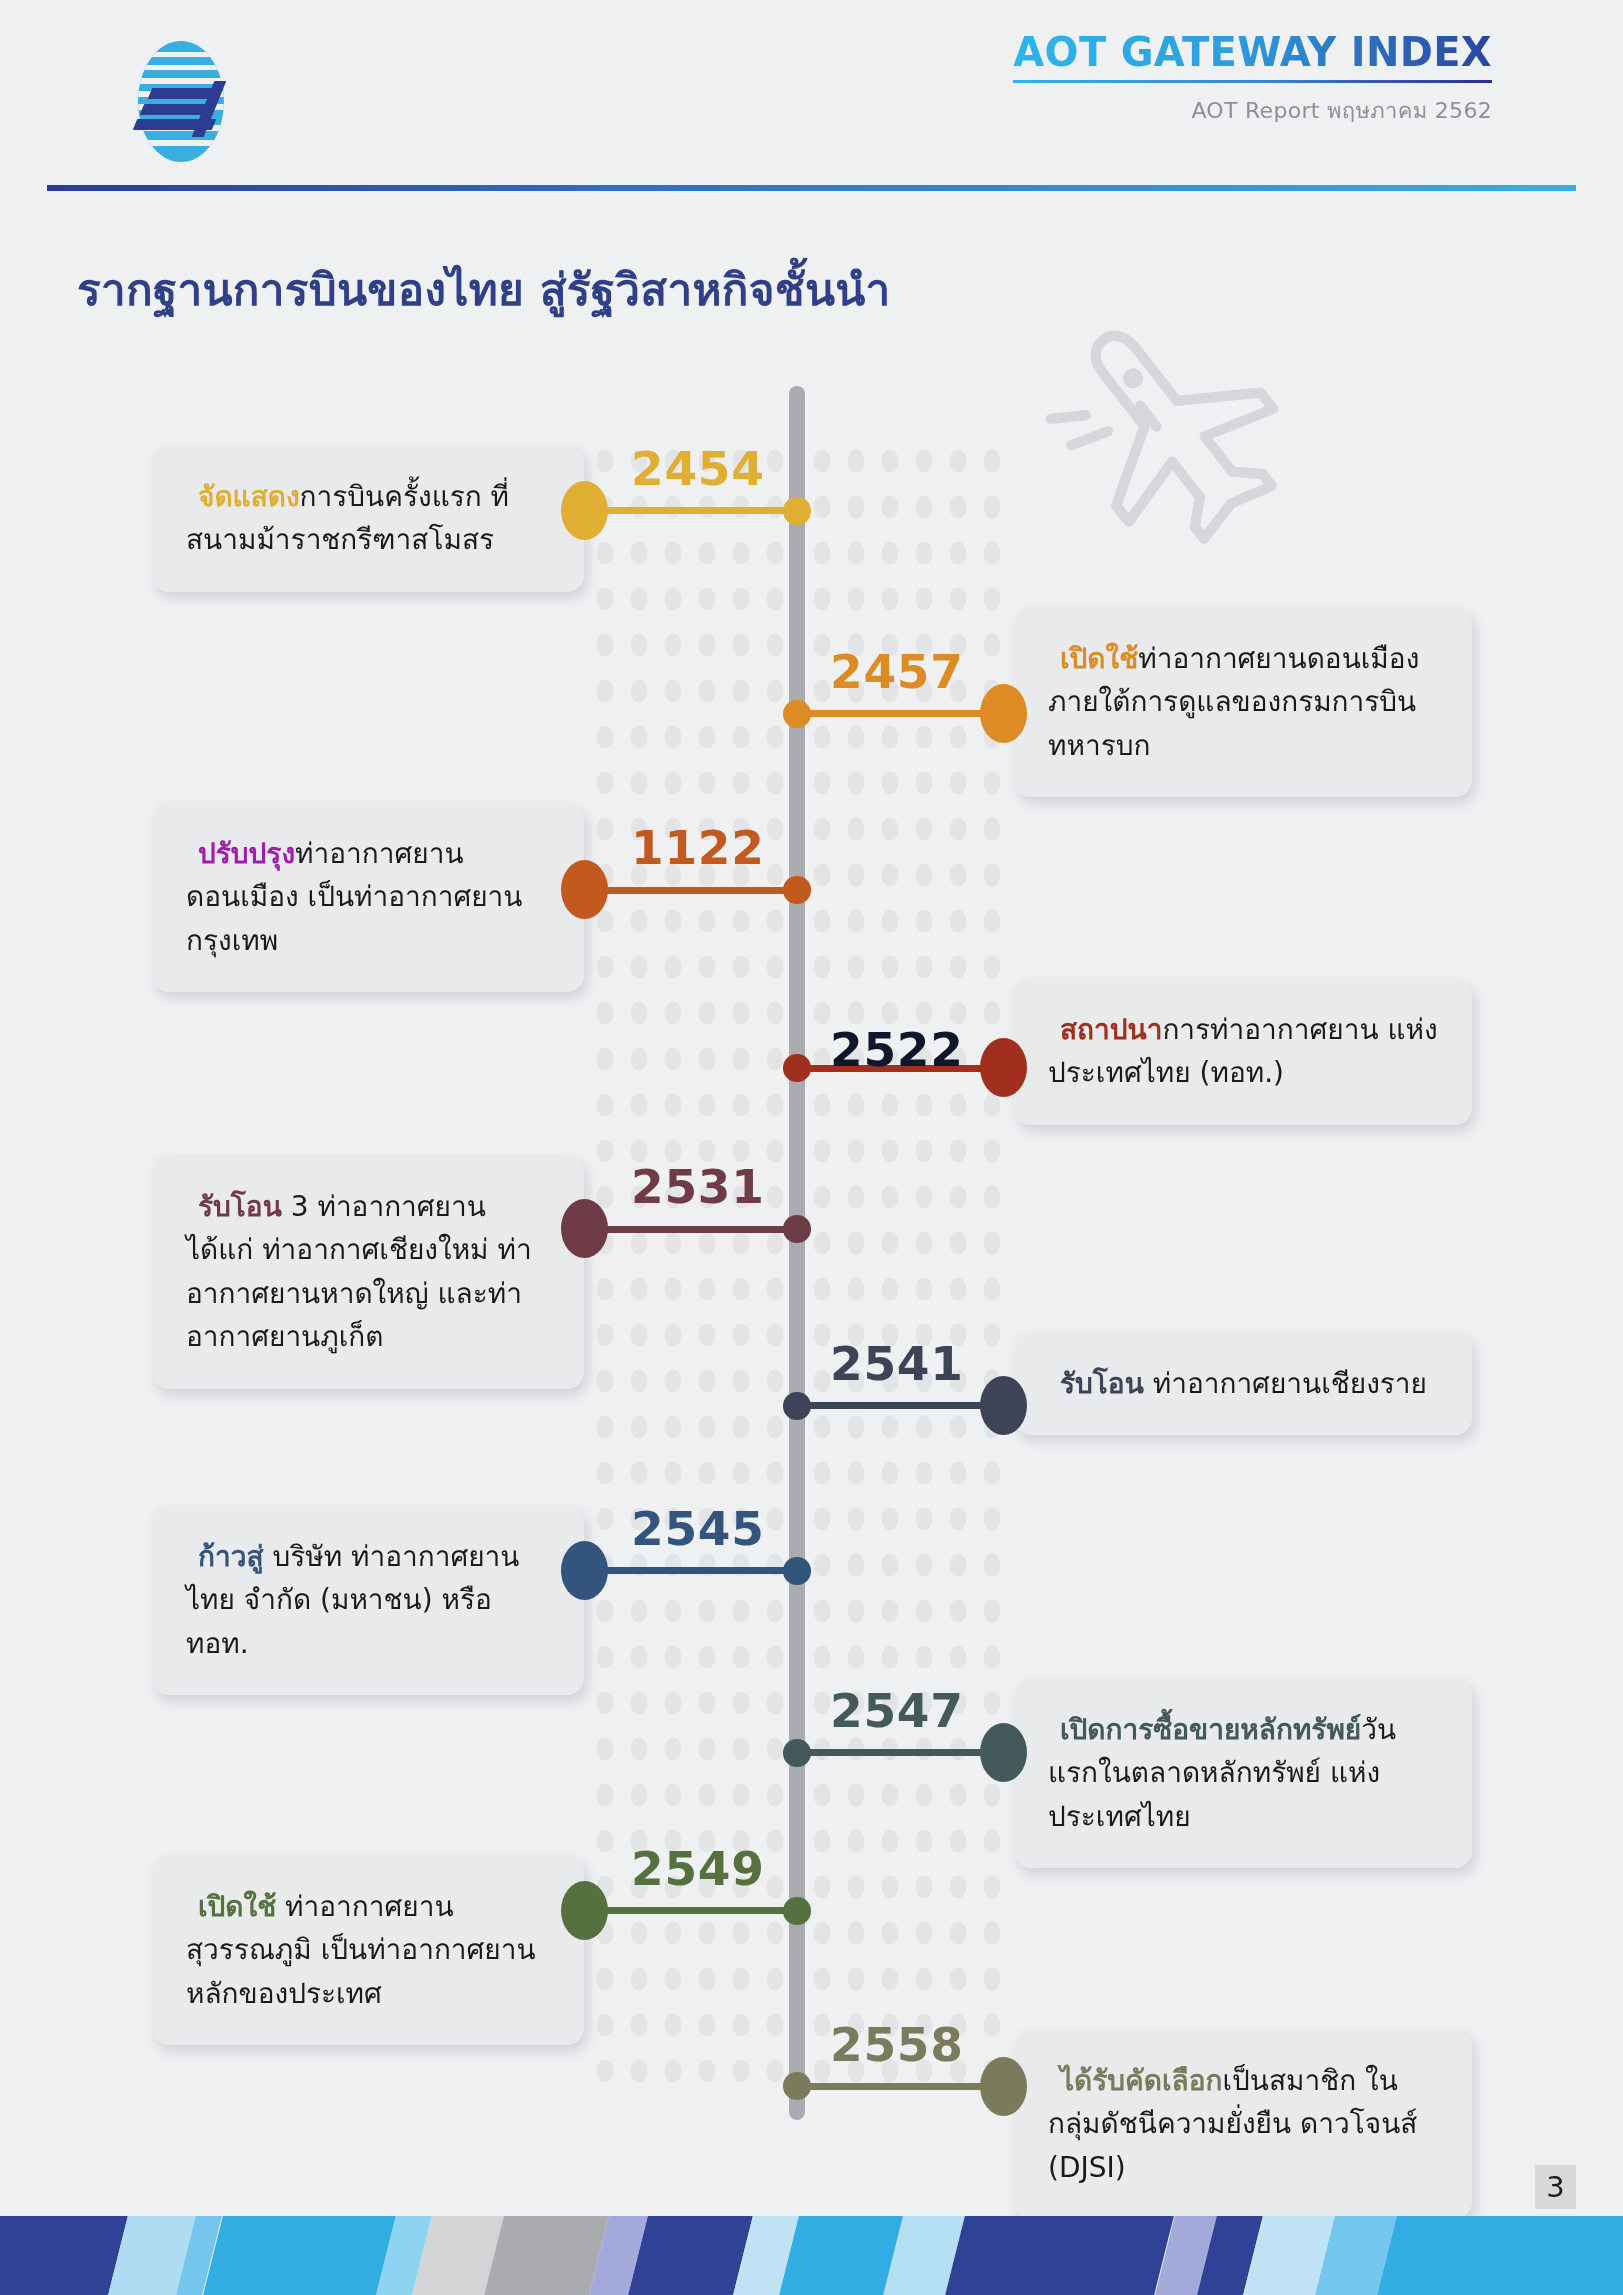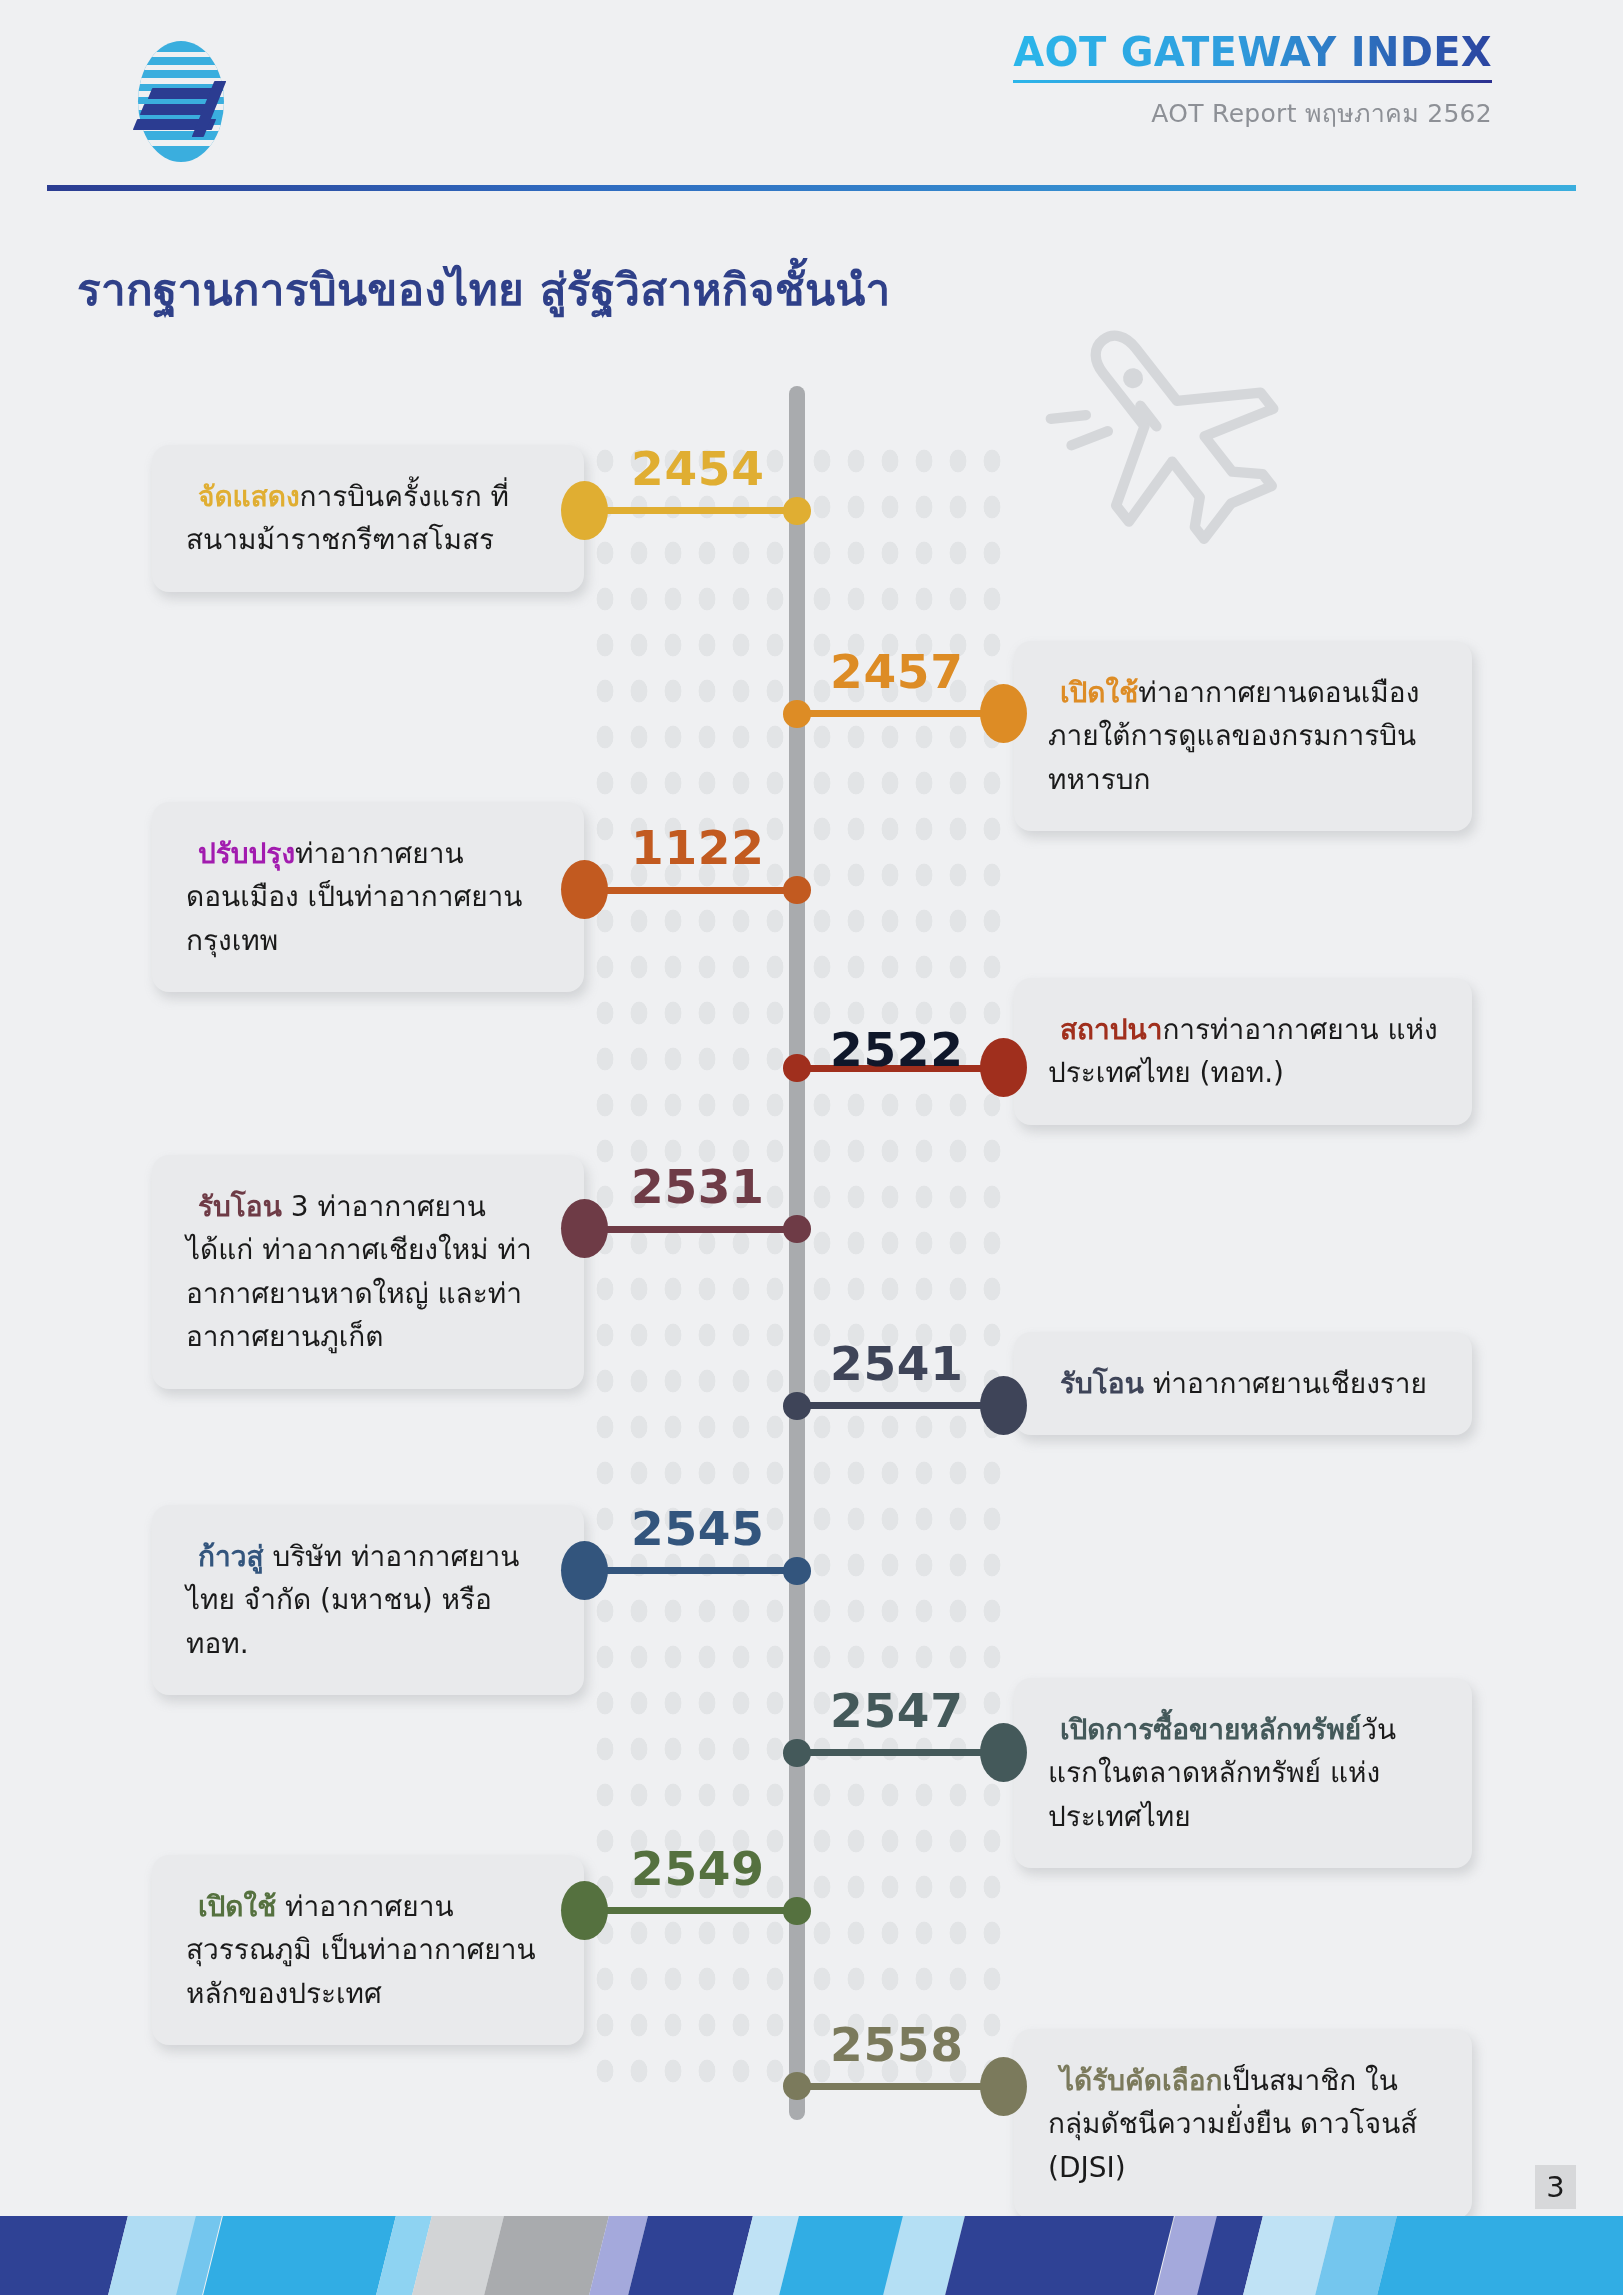--- a/index.html
+++ b/index.html
@@ -39,21 +39,21 @@
   .header-right { position: absolute; right: 131px; top: 31px; text-align: right; }
   .gw-index {
     font-weight: 700; font-size: 40px; letter-spacing: 0.3px; line-height: 1.05;
     background: linear-gradient(90deg, #2bb6ea 0%, #2f9ede 45%, #2b44a0 100%);
     -webkit-background-clip: text; background-clip: text; color: transparent;
   }
   .gw-rule {
     margin: 6.5px 0 9.2px auto; height: 3.9px; width: 100%;
     background: linear-gradient(90deg, #2bb6ea 0%, #3d7fd0 55%, #2b2f8f 100%);
   }
-  .gw-sub { font-size: 25px; color: #8d9096; letter-spacing: 0.3px; }
+  .gw-sub { font-size: 22px; color: #8d9096; letter-spacing: 0.3px; }
   .header-bar {
     position: absolute; left: 47px; top: 185px; width: 1529px; height: 5.9px;
     background: linear-gradient(90deg, #2b3c91 0%, #2f6bc0 35%, #3aaede 100%);
   }
 
   
   .page-title {
     position: absolute; left: 77px; top: 254px;
     font-size: 44px; font-weight: 700; color: #2f4089; letter-spacing: 0.3px;
   }
@@ -160,21 +160,21 @@
       <div class="row">
         <div class="card left" style="top: 445px;">
           <p><b style="color: rgb(224, 174, 50);">จัดแสดง</b><span>การบินครั้งแรก ที่สนามม้าราชกรีฑาสโมสร</span></p>
         </div>
         <div class="conn" style="background: rgb(224, 174, 50); top: 507px; left: 582px; width: 214px;"></div>
         <div class="smalldot" style="background: rgb(224, 174, 50); top: 497px; left: 783px;"></div>
         <div class="bigdot" style="background: rgb(224, 174, 50); top: 481px; left: 561px;"></div>
         <div class="year" style="color: rgb(224, 174, 50); top: 445px; left: 631px;">2454</div>
       </div>
       <div class="row">
-        <div class="card right" style="top: 641px;">
+        <div class="card right" style="top: 607px;">
           <p><b style="color: rgb(221, 140, 37);">เปิดใช้</b><span>ท่าอากาศยานดอนเมือง ภายใต้การดูแลของกรมการบินทหารบก</span></p>
         </div>
         <div class="conn" style="background: rgb(221, 140, 37); top: 710px; left: 796px; width: 192px;"></div>
         <div class="smalldot" style="background: rgb(221, 140, 37); top: 700px; left: 783px;"></div>
         <div class="bigdot" style="background: rgb(221, 140, 37); top: 684px; left: 980px;"></div>
         <div class="year" style="color: rgb(221, 140, 37); top: 648px; left: 830px;">2457</div>
       </div>
       <div class="row">
         <div class="card left" style="top: 802px;">
           <p><b style="color: #a21caf;">ปรับปรุง</b><span>ท่าอากาศยานดอนเมือง เป็นท่าอากาศยานกรุงเทพ</span></p>

